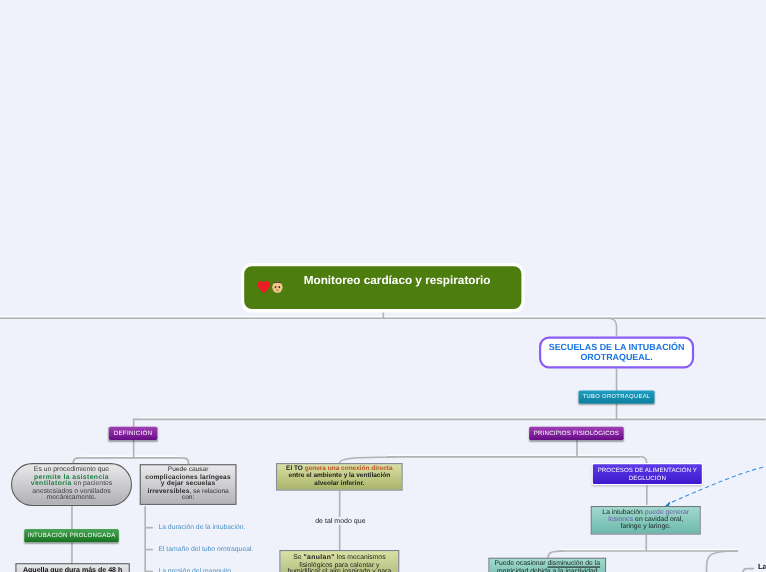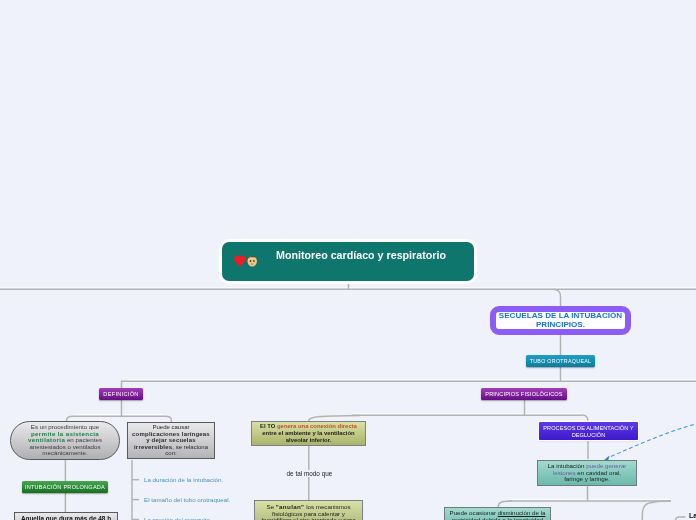--- a/index.html
+++ b/index.html
@@ -4,30 +4,30 @@
 <style>
   html,body{margin:0;padding:0;}
   body{width:696px;height:520px;background:#eff2fb;overflow:hidden;
        font-family:"Liberation Sans",sans-serif;}
   #canvas{position:relative;width:696px;height:520px;overflow:hidden;}
   svg#lines{position:absolute;left:0;top:0;width:696px;height:520px;}
 
   .node{position:absolute;z-index:5;box-sizing:border-box;text-align:center;}
 
   
-  #root-node{left:222px;top:242px;width:252px;height:39px;background:#0f766e;
+  #root-node{left:222px;top:242px;width:252px;height:39px;background:#4d7c0f;
      border-radius:7px;box-shadow:0 0 0 3px #fff;}
   #root-text{position:absolute;left:33px;top:8px;width:212px;
      color:#fff;font-weight:bold;font-size:10.7px;line-height:11px;
      text-align:center;}
   #root-emoji{position:absolute;left:11.5px;top:13px;}
 
   
   #secuelas{left:490px;top:306px;width:141px;height:29px;background:#fff;
-     border:6px solid #8b5cf6;border-radius:9px;display:flex;align-items:center;
+     border:2px solid #8b5cf6;border-radius:9px;display:flex;align-items:center;
      justify-content:center;}
   #secuelas-text{color:#1a73e0;font-weight:bold;font-size:8.1px;line-height:8.6px;}
 
   
   .pill{position:absolute;z-index:5;color:#fff;font-size:5.6px;letter-spacing:.3px;
      display:flex;align-items:center;justify-content:center;border-radius:1.5px;
      white-space:nowrap;box-shadow:0 1px 1.5px rgba(0,0,0,.35);text-align:center;}
   #pill-tubo{left:526px;top:355px;width:69px;height:12px;font-size:5.3px;
      background:linear-gradient(#1f9fc4,#0d7d9b);}
   #pill-def{left:99px;top:388px;width:44px;height:12px;
@@ -155,21 +155,21 @@
     </g>
   </svg>
   <div id="root-text">
     <span>Monitoreo cardíaco y respiratorio</span><br>
   </div>
 </div>
 
 <div class="node" id="secuelas">
   <div id="secuelas-text">
     <span>SECUELAS DE LA INTUBACIÓN</span><br>
-    <span>PRINCIPIOS.</span>
+    <span>OROTRAQUEAL.</span>
   </div>
 </div>
 
 <div class="pill" id="pill-tubo">TUBO OROTRAQUEAL</div>
 <div class="pill" id="pill-def">DEFINICIÓN</div>
 <div class="pill" id="pill-prin">PRINCIPIOS FISIOLÓGICOS</div>
 <div class="pill" id="pill-intub">INTUBACIÓN PROLONGADA</div>
 <div class="pill" id="pill-proc">
   <div><span>PROCESOS DE ALIMENTACIÓN Y</span><br>
   <span>DEGLUCIÓN</span></div>

